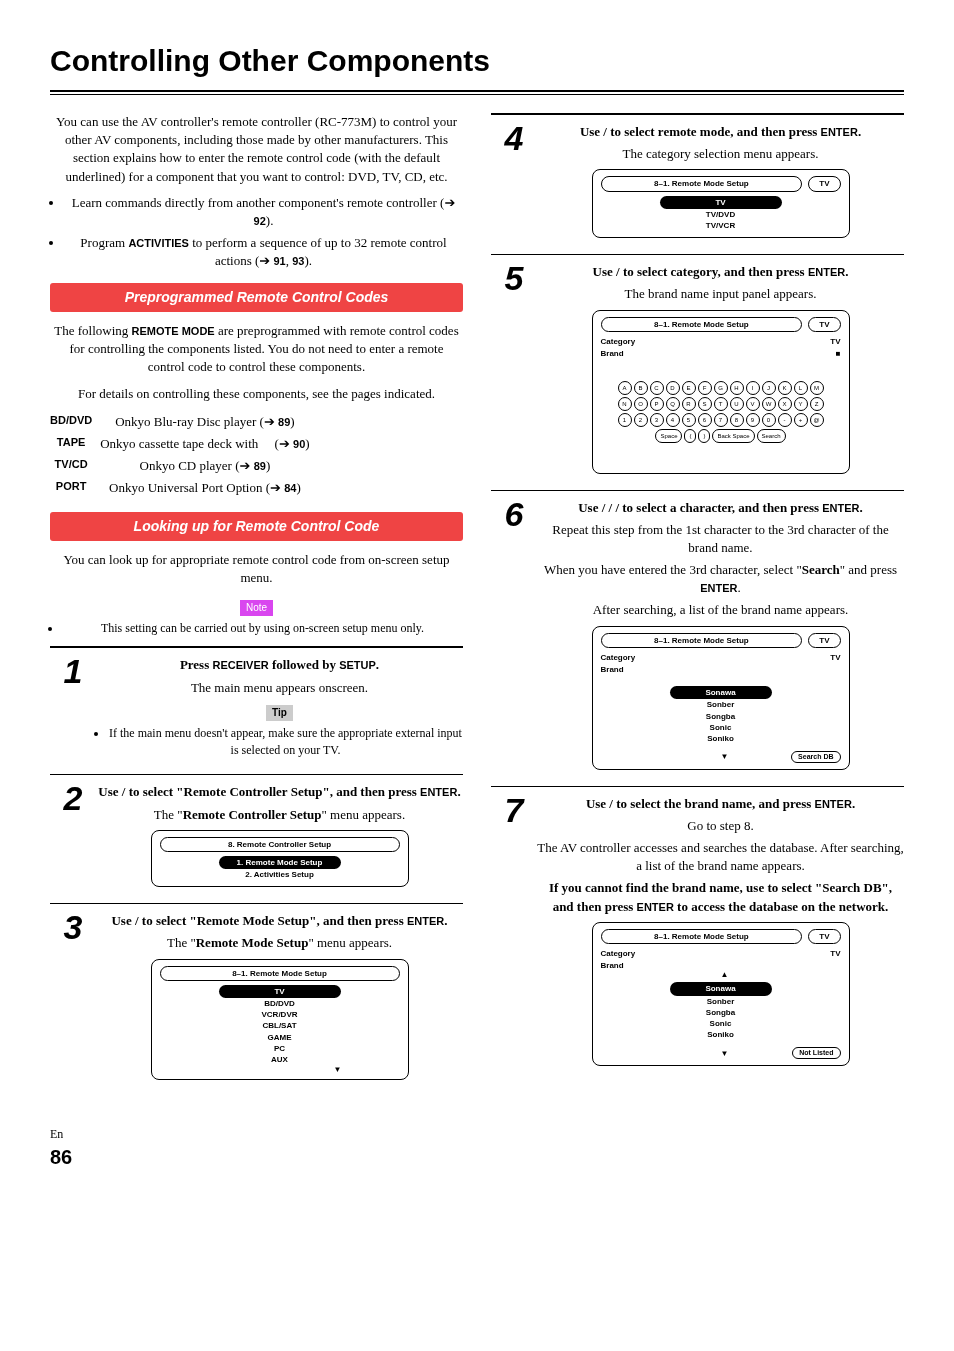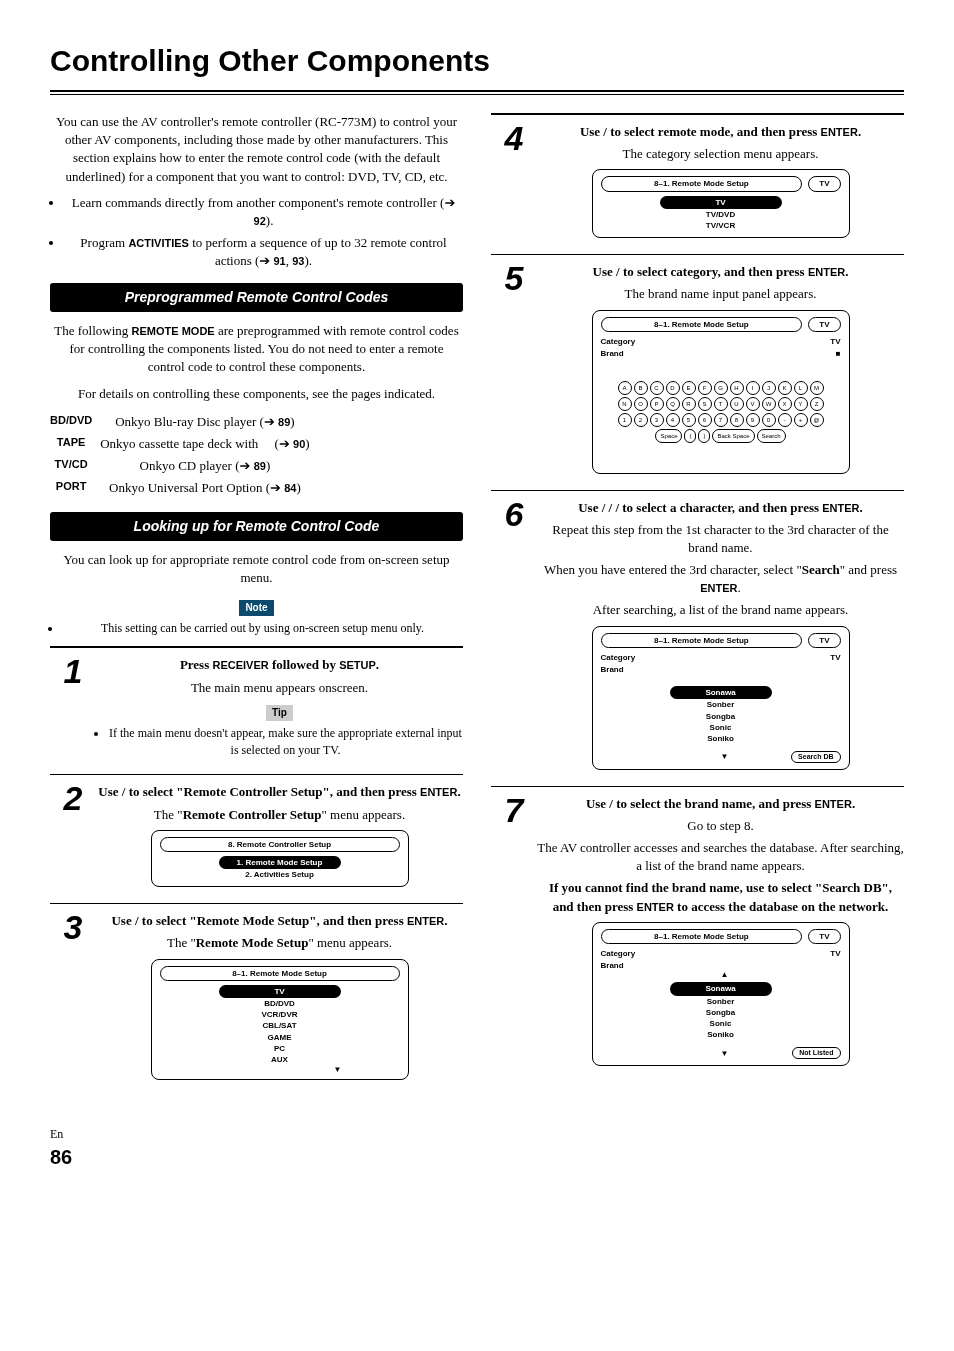--- a/index.html
+++ b/index.html
@@ -18,40 +18,40 @@
     margin: 0 0 8px 0;
   }
   .title-rule-thick { border-top: 2px solid #000; margin-bottom: 2px; }
   .title-rule-thin  { border-top: 1px solid #000; margin-bottom: 18px; }
   .columns { display: flex; gap: 28px; }
   .col { flex: 1; min-width: 0; text-align: center; }
   p { margin: 0 0 8px 0; }
   ul.bullets { margin: 0 0 8px 0; padding-left: 14px; }
   ul.bullets li { margin-bottom: 4px; }
   .section-bar {
-    background: #000000;
+    background: #ef4444;
     color: #fff;
     font-family: Arial, Helvetica, sans-serif;
     font-style: italic;
     font-weight: bold;
     font-size: 14px;
     padding: 5px 10px;
     border-radius: 3px;
     margin: 12px 0 10px 0;
   }
   table.codes { border-collapse: collapse; margin: 6px 0 10px 0; }
   table.codes td { padding: 2px 8px 2px 0; vertical-align: top; }
   table.codes td.lbl { font-family: Arial, sans-serif; font-weight: bold; font-size: 11px; }
   .note-badge {
     display: inline-block;
-    background: #0c4a6e;
+    background: #d946ef;
     color: #fff;
     font-family: Arial, sans-serif;
     font-size: 10px;
-    font-weight: bold;
+    font-weight: normal;
     padding: 1px 6px;
     margin: 4px 0 2px 0;
   }
   .tip-badge {
     display: inline-block;
     background: #ccc;
     color: #000;
     font-family: Arial, sans-serif;
     font-size: 10px;
     font-weight: bold;

